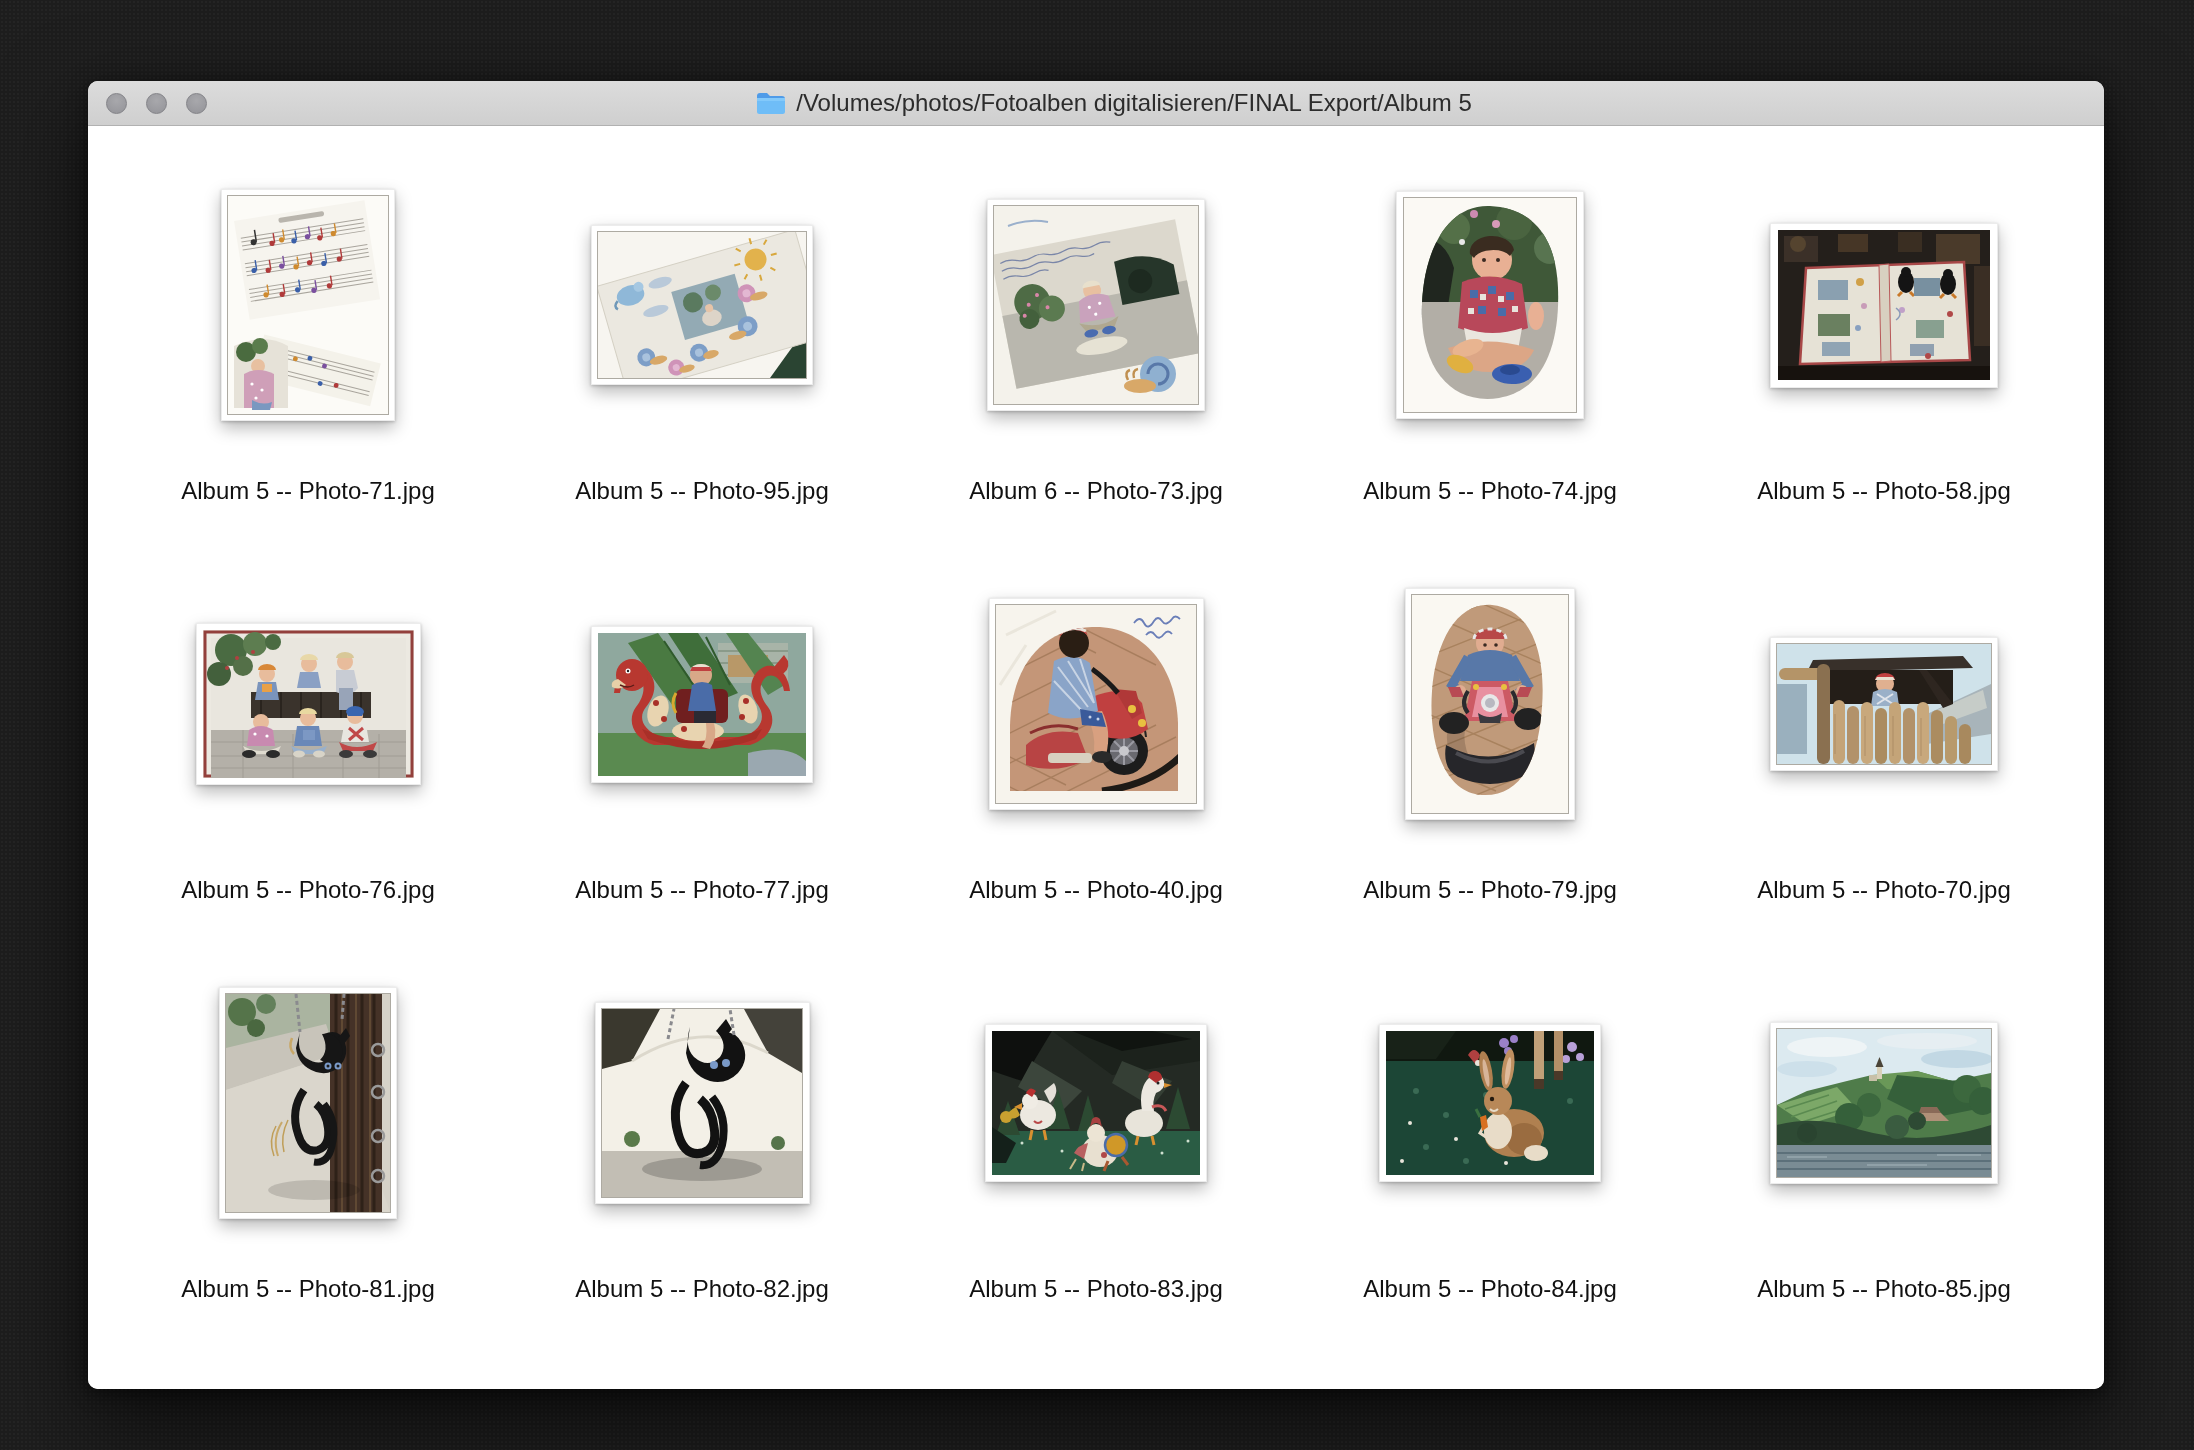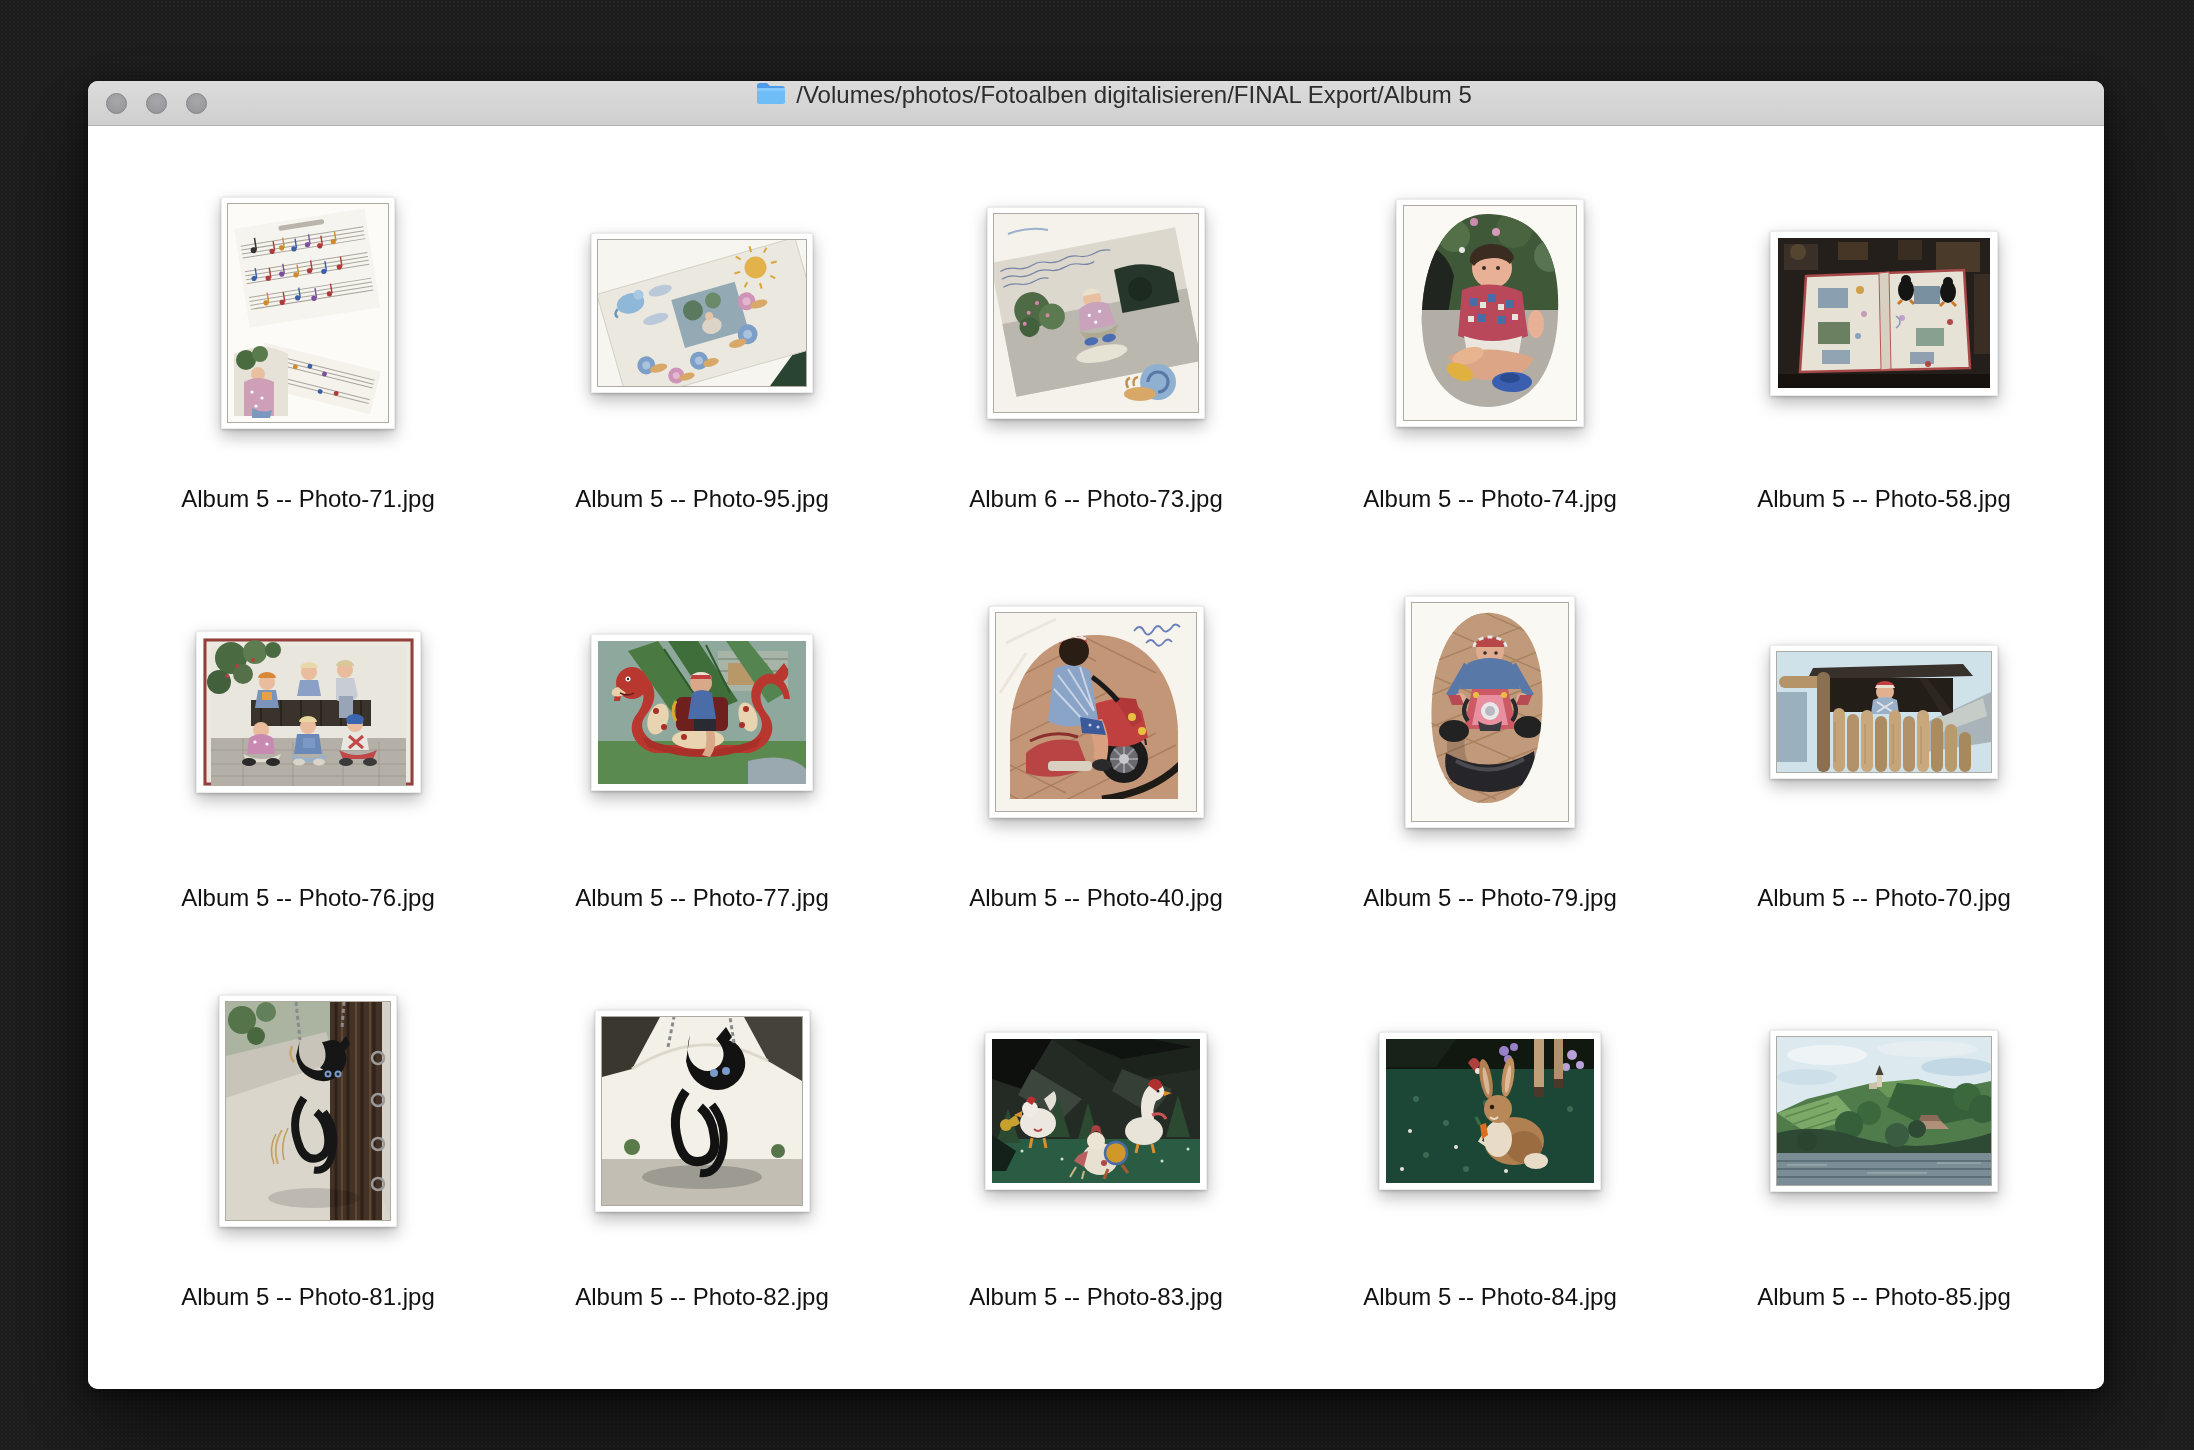--- a/index.html
+++ b/index.html
@@ -22,28 +22,28 @@
     border-bottom:1px solid #b1b1b1;
   }
   .traffic{display:flex;gap:19px;padding-left:18px;z-index:2;}
   .traffic .dot{
     width:21px;height:21px;border-radius:50%;
     background:radial-gradient(circle at 50% 35%,#a8a8ac,#939398);
     border:1px solid #828287;box-sizing:border-box;
   }
   .titlewrap{
     position:absolute;left:0;right:0;top:0;bottom:0;
-    display:flex;justify-content:center;gap:10px;margin-left:36px;
+    display:flex;align-items:center;justify-content:center;gap:10px;margin-left:36px;
   }
   .title-text{font-size:24px;color:#2c2c2c;white-space:nowrap;}
   .folder-icon{width:30px;height:25px;display:inline-block;}
   .content{position:relative;height:1263px;background:#ffffff;}
   .grid{
     display:grid;grid-template-columns:repeat(5,394px);grid-auto-rows:399px;
-    padding:16px 23px;
+    padding:8px 23px;
   }
   .cell{display:flex;flex-direction:column;align-items:center;}
   .photo-zone{height:330px;margin-top:6px;display:flex;align-items:center;justify-content:center;}
   .caption{
     margin-top:6px;font-size:24px;line-height:30px;color:#111;
     text-align:center;white-space:nowrap;
   }
   .card{
     background:#fff;display:flex;align-items:center;justify-content:center;
     box-shadow:0 7px 16px rgba(0,0,0,0.28),0 1px 3px rgba(0,0,0,0.22);

